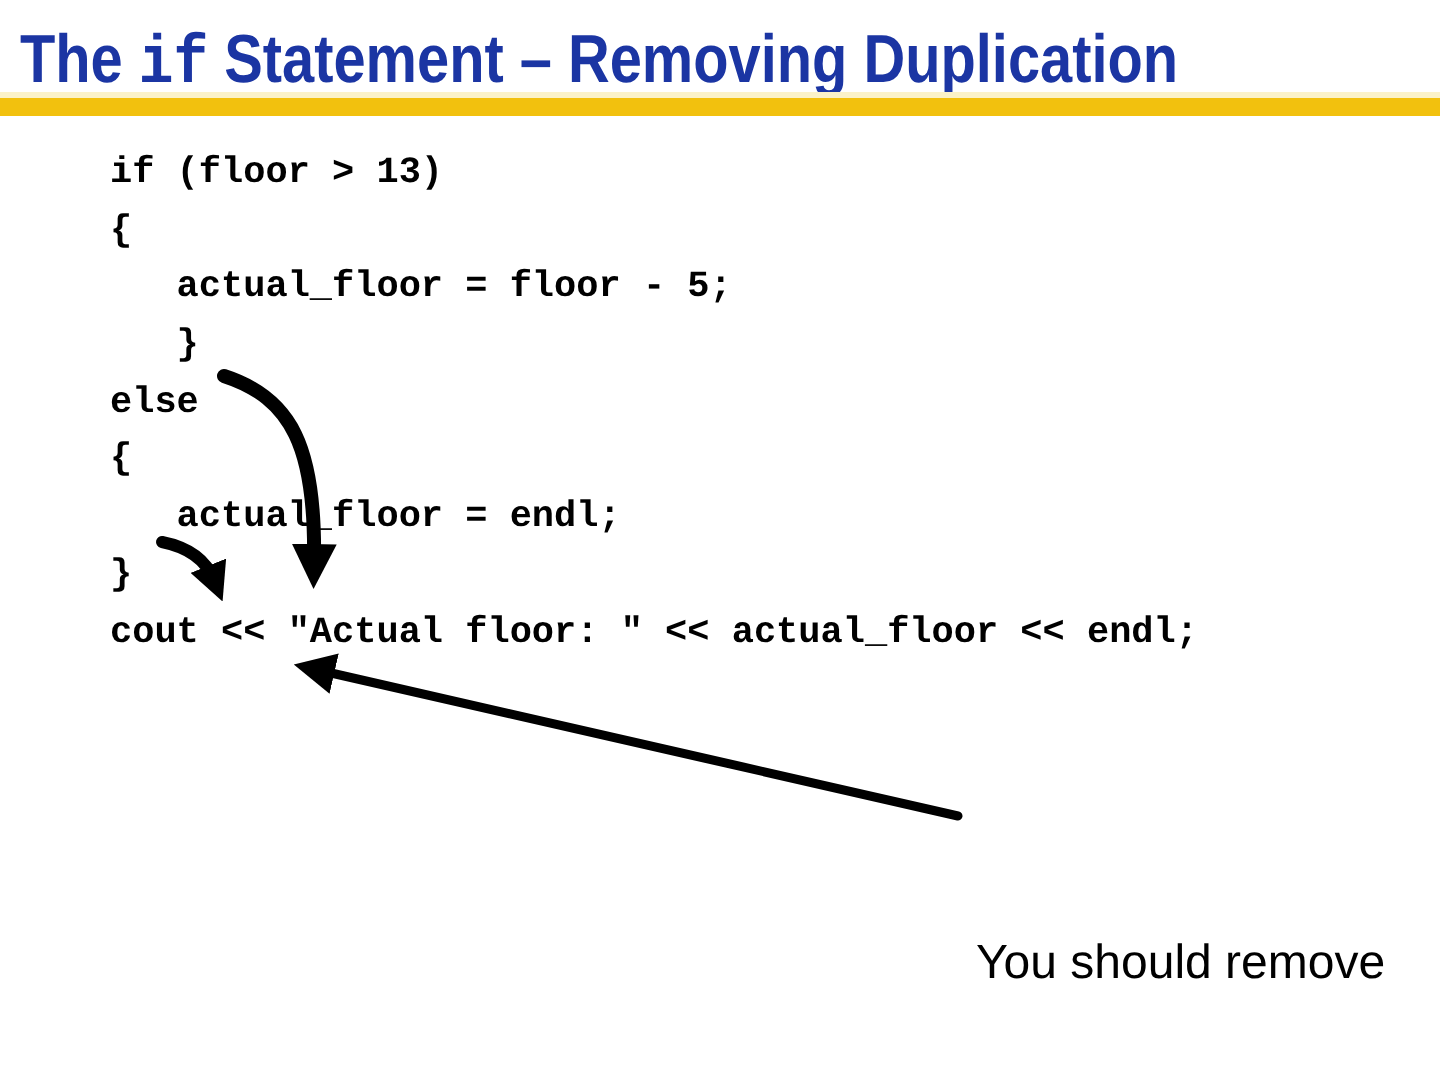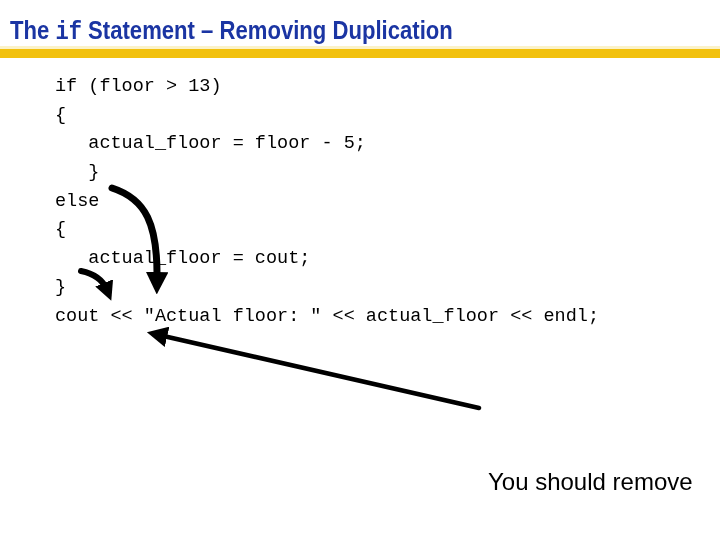--- a/index.html
+++ b/index.html
@@ -6,40 +6,40 @@
   body{
     width:720px;height:540px;overflow:hidden;position:relative;
     background:var(--background,#fff);
     font-family:"Liberation Sans", sans-serif;
   }
   .slide{position:absolute;left:0;top:0;width:720px;height:540px;background:var(--background,#fff);}
 
   
   .title{
     position:absolute;left:10px;top:15px;margin:0;
-    font-size:26px;font-weight:bold;line-height:30px;
+    font-size:34px;font-weight:bold;line-height:30px;
     color:var(--title_text,#1B35A3);
     white-space:pre;
   }
   .title-inner{display:inline-block;transform:scaleX(0.85);transform-origin:0 50%;}
   .title .kw{font-family:"Liberation Mono", monospace;}
 
   
   .rule{
     position:absolute;left:0;top:46px;width:720px;height:12px;
     background:linear-gradient(to bottom,
       var(--rule_pale,#FBF2C8) 0%, var(--rule_pale,#FBF2C8) 27%,
       var(--rule_gold,#F2C10E) 27%, var(--rule_gold,#F2C10E) 100%);
   }
 
   
   .code{
     position:absolute;left:55px;top:73px;
     font-family:"Liberation Mono", monospace;
-    font-weight:normal;font-size:18.5px;color:var(--text,#000);
+    font-weight:bold;font-size:18.5px;color:var(--text,#000);
   }
   .code-line{white-space:pre;height:28.7px;line-height:28.7px;}
 
   
   .note{
     position:absolute;left:488px;top:402px;
     font-size:24px;line-height:32px;color:var(--text,#000);
     white-space:pre;
   }
 
@@ -60,21 +60,21 @@
 
   <div class="rule"></div>
 
   <div class="code">
     <div class="code-line">if (floor &gt; 13)</div>
     <div class="code-line">{</div>
     <div class="code-line">   actual_floor = floor - 5;</div>
     <div class="code-line">   }</div>
     <div class="code-line">else</div>
     <div class="code-line">{</div>
-    <div class="code-line">   actual_floor = cout;</div>
+    <div class="code-line">   actual_floor = endl;</div>
     <div class="code-line">}</div>
     <div class="code-line">cout &lt;&lt; "Actual floor: " &lt;&lt; actual_floor &lt;&lt; endl;</div>
   </div>
 
   <svg class="arrows" width="720" height="540" viewBox="0 0 720 540" xmlns="http://www.w3.org/2000/svg">
     <defs>
       <marker id="head-lg" viewBox="0 0 10 10" refX="4" refY="5" markerWidth="3.2" markerHeight="3.2" orient="auto">
         <path class="arrowhead" d="M0 0 L10 5 L0 10 Z"></path>
       </marker>
       <marker id="head-ln" viewBox="0 0 10 10" refX="4" refY="5" markerWidth="4.6" markerHeight="4.6" orient="auto">

